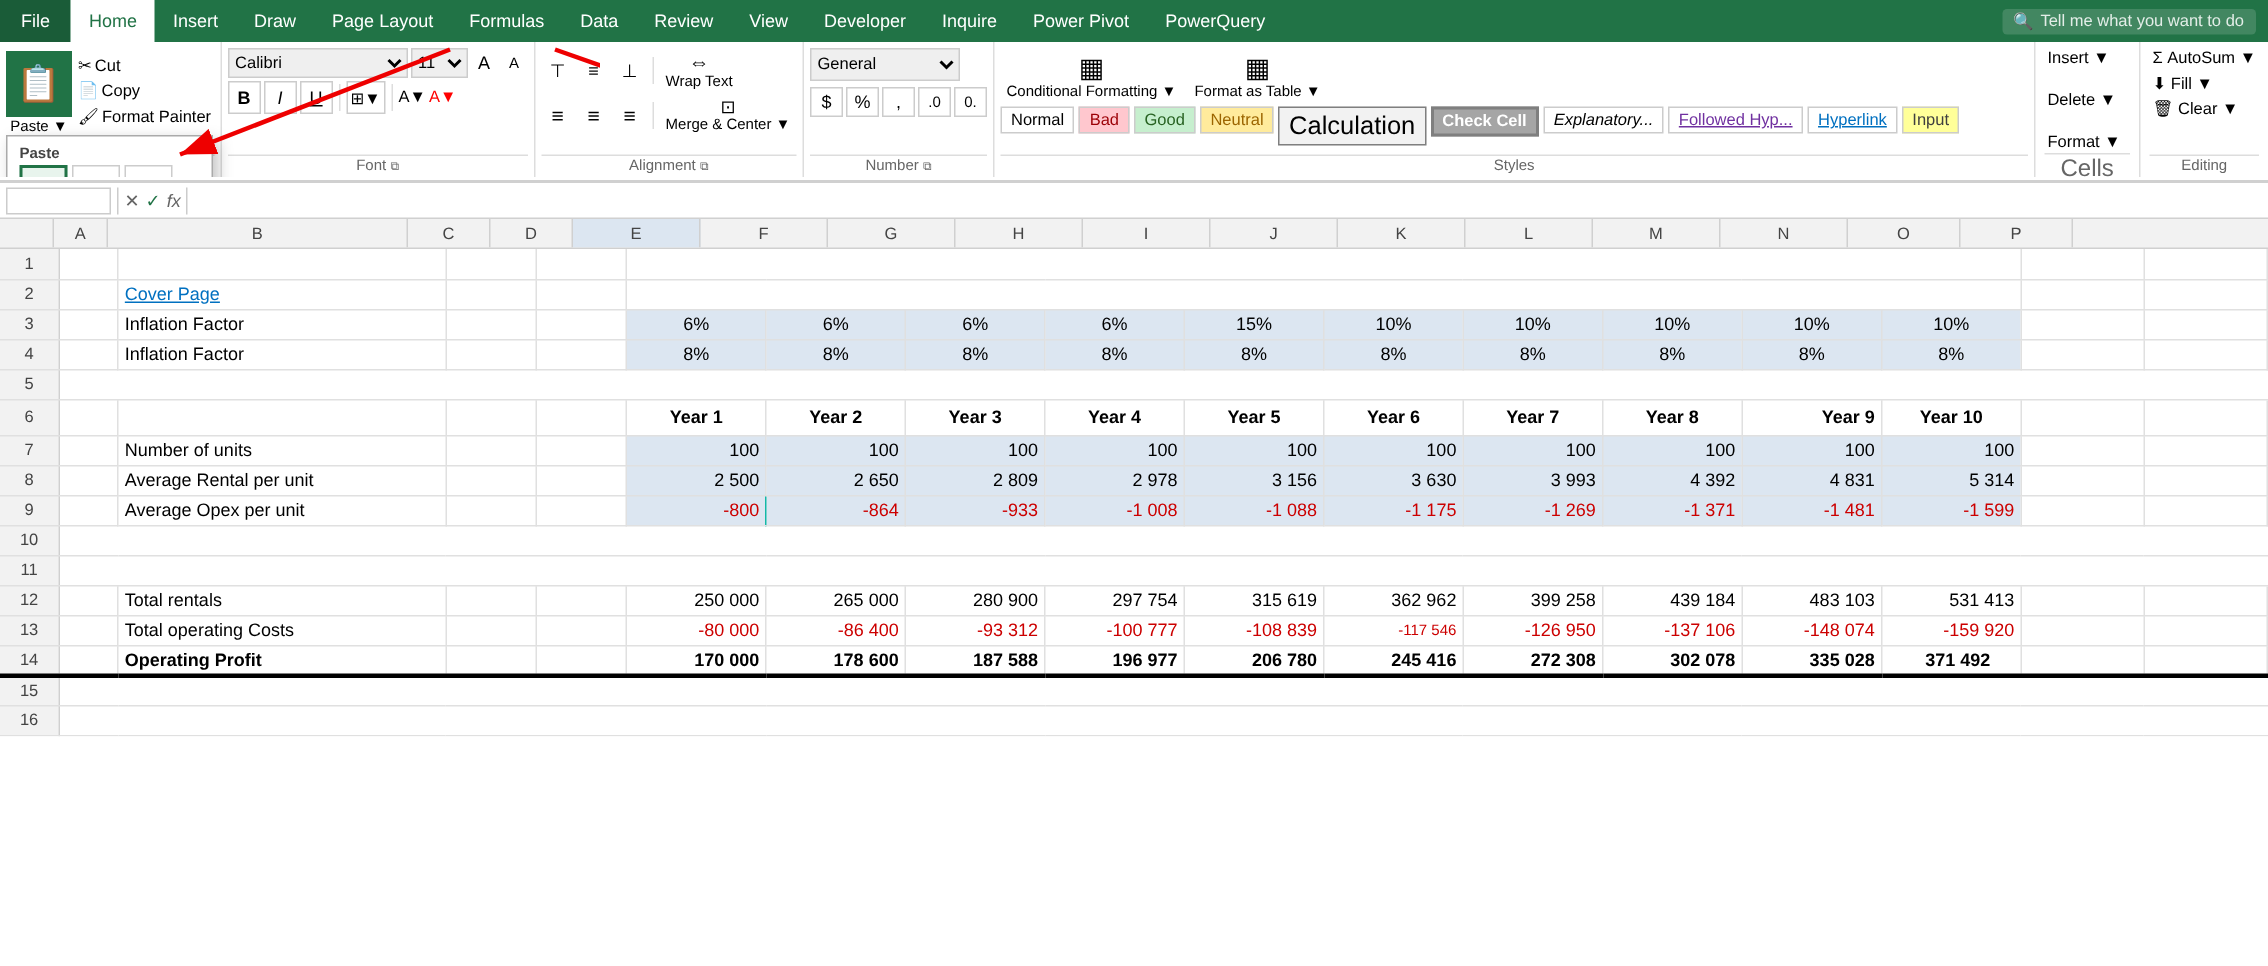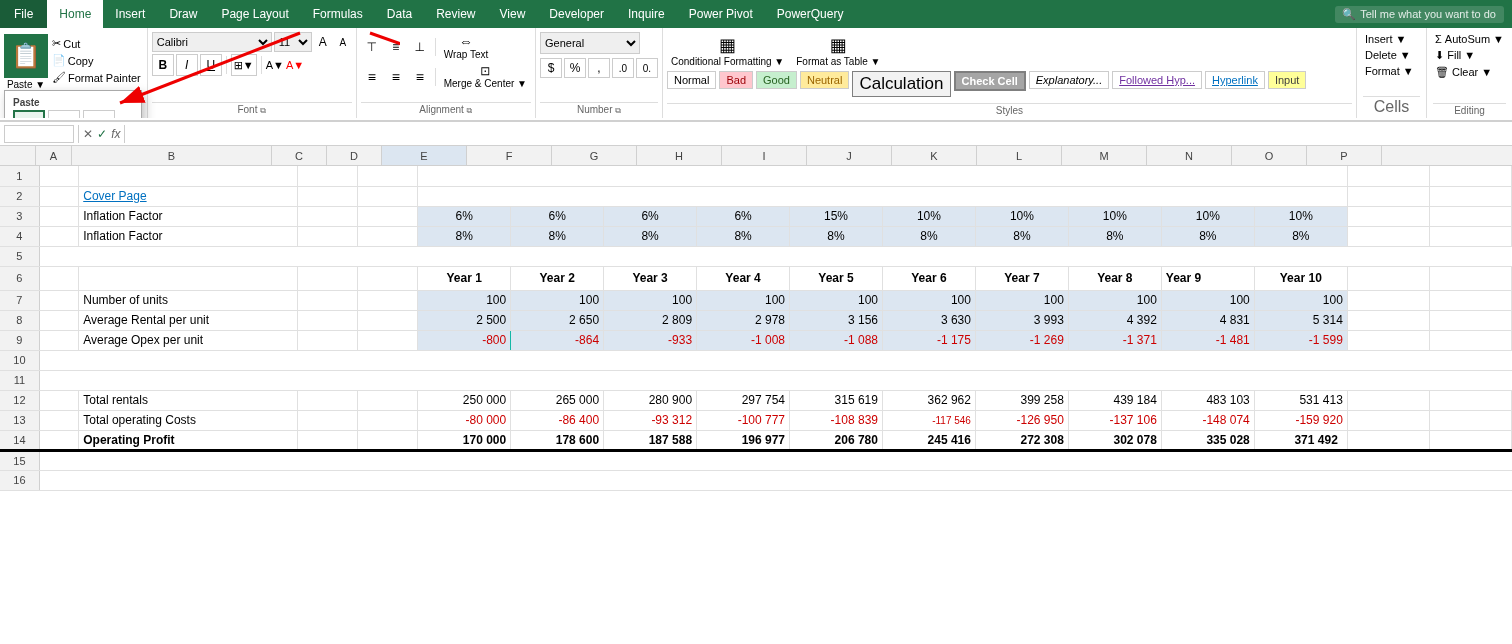--- a/index.html
+++ b/index.html
@@ -160,21 +160,21 @@
           <div style="padding:2px 6px;font-size:11px;border:1px solid #ccc;cursor:pointer;font-style:italic;">Explanatory...</div>
           <div style="padding:2px 6px;font-size:11px;border:1px solid #ccc;cursor:pointer;color:#7030a0;text-decoration:underline;">Followed Hyp...</div>
           <div style="padding:2px 6px;font-size:11px;border:1px solid #ccc;cursor:pointer;color:#0070c0;text-decoration:underline;">Hyperlink</div>
           <div style="padding:2px 6px;font-size:11px;border:1px solid #ccc;cursor:pointer;background:#ffff99;color:#3f3f3f;">Input</div>
         </div>
       </div>
       <div style="font-size:10px;color:#666;text-align:center;border-top:1px solid #ddd;padding-top:1px;">Styles</div>
     </div>
 
     <div style="display:flex; flex-direction:column; border-right:1px solid #ddd; padding:4px 6px 2px; min-width:70px;">
-      <div style="flex:1; display:flex; flex-direction:column; gap:2px;">
+      <div style="flex:1; display:flex; flex-direction:column; gap:14px;">
         <div style="font-size:11px;cursor:pointer;padding:1px 2px;">Insert ▼</div>
         <div style="font-size:11px;cursor:pointer;padding:1px 2px;">Delete ▼</div>
         <div style="font-size:11px;cursor:pointer;padding:1px 2px;">Format ▼</div>
       </div>
       <div style="font-size:16px;color:#666;text-align:center;border-top:1px solid #ddd;padding-top:1px;">Cells</div>
     </div>
 
     <div style="display:flex; flex-direction:column; padding:4px 6px 2px; min-width:80px;">
       <div style="flex:1; display:flex; flex-direction:column; gap:2px;">
         <div style="font-size:11px;cursor:pointer;padding:1px 2px;">Σ AutoSum ▼</div>
@@ -327,21 +327,21 @@
       <td style="border-right:1px solid #e0e0e0;border-bottom:1px solid #e0e0e0;"></td>
       <td style="border-right:1px solid #e0e0e0;border-bottom:1px solid #e0e0e0;"></td>
       <td style="border-right:1px solid #e0e0e0;border-bottom:1px solid #e0e0e0;font-size:12px;padding:0 4px;text-align:center;font-weight:bold;">Year 1</td>
       <td style="border-right:1px solid #e0e0e0;border-bottom:1px solid #e0e0e0;font-size:12px;padding:0 4px;text-align:center;font-weight:bold;">Year 2</td>
       <td style="border-right:1px solid #e0e0e0;border-bottom:1px solid #e0e0e0;font-size:12px;padding:0 4px;text-align:center;font-weight:bold;">Year 3</td>
       <td style="border-right:1px solid #e0e0e0;border-bottom:1px solid #e0e0e0;font-size:12px;padding:0 4px;text-align:center;font-weight:bold;">Year 4</td>
       <td style="border-right:1px solid #e0e0e0;border-bottom:1px solid #e0e0e0;font-size:12px;padding:0 4px;text-align:center;font-weight:bold;">Year 5</td>
       <td style="border-right:1px solid #e0e0e0;border-bottom:1px solid #e0e0e0;font-size:12px;padding:0 4px;text-align:center;font-weight:bold;">Year 6</td>
       <td style="border-right:1px solid #e0e0e0;border-bottom:1px solid #e0e0e0;font-size:12px;padding:0 4px;text-align:center;font-weight:bold;">Year 7</td>
       <td style="border-right:1px solid #e0e0e0;border-bottom:1px solid #e0e0e0;font-size:12px;padding:0 4px;text-align:center;font-weight:bold;">Year 8</td>
-      <td style="border-right:1px solid #e0e0e0;border-bottom:1px solid #e0e0e0;font-size:12px;padding:0 4px;text-align:left;font-weight:bold;">Year 9</td>
+      <td style="border-right:1px solid #e0e0e0;border-bottom:1px solid #e0e0e0;font-size:12px;padding:0 4px;text-align:right;font-weight:bold;">Year 9</td>
       <td style="border-right:1px solid #e0e0e0;border-bottom:1px solid #e0e0e0;font-size:12px;padding:0 4px;text-align:center;font-weight:bold;">Year 10</td>
       <td style="border-right:1px solid #e0e0e0;border-bottom:1px solid #e0e0e0;"></td>
       <td style="border-right:1px solid #e0e0e0;border-bottom:1px solid #e0e0e0;"></td>
     </tr>
 
     <tr style="height:20px;">
       <td style="background:#f2f2f2;border-right:1px solid #d0d0d0;border-bottom:1px solid #e0e0e0;text-align:center;font-size:11px;color:#444;padding:0 2px;">7</td>
       <td style="border-right:1px solid #e0e0e0;border-bottom:1px solid #e0e0e0;"></td>
       <td style="border-right:1px solid #e0e0e0;border-bottom:1px solid #e0e0e0;font-size:12px;padding:0 4px;">Number of units</td>
       <td style="border-right:1px solid #e0e0e0;border-bottom:1px solid #e0e0e0;"></td>
@@ -458,21 +458,21 @@
       <td style="border-right:1px solid #e0e0e0;border-bottom:3px solid #000;"></td>
       <td style="border-right:1px solid #e0e0e0;border-bottom:3px solid #000;font-size:12px;padding:0 4px;text-align:right;font-weight:bold;">170 000</td>
       <td style="border-right:1px solid #e0e0e0;border-bottom:3px solid #000;font-size:12px;padding:0 4px;text-align:right;font-weight:bold;">178 600</td>
       <td style="border-right:1px solid #e0e0e0;border-bottom:3px solid #000;font-size:12px;padding:0 4px;text-align:right;font-weight:bold;">187 588</td>
       <td style="border-right:1px solid #e0e0e0;border-bottom:3px solid #000;font-size:12px;padding:0 4px;text-align:right;font-weight:bold;">196 977</td>
       <td style="border-right:1px solid #e0e0e0;border-bottom:3px solid #000;font-size:12px;padding:0 4px;text-align:right;font-weight:bold;">206 780</td>
       <td style="border-right:1px solid #e0e0e0;border-bottom:3px solid #000;font-size:12px;padding:0 4px;text-align:right;font-weight:bold;">245 416</td>
       <td style="border-right:1px solid #e0e0e0;border-bottom:3px solid #000;font-size:12px;padding:0 4px;text-align:right;font-weight:bold;">272 308</td>
       <td style="border-right:1px solid #e0e0e0;border-bottom:3px solid #000;font-size:12px;padding:0 4px;text-align:right;font-weight:bold;">302 078</td>
       <td style="border-right:1px solid #e0e0e0;border-bottom:3px solid #000;font-size:12px;padding:0 4px;text-align:right;font-weight:bold;">335 028</td>
-      <td style="border-right:1px solid #e0e0e0;border-bottom:3px solid #000;font-size:12px;padding:0 9px;text-align:right;font-weight:bold;">371 492</td>
+      <td style="border-right:1px solid #e0e0e0;border-bottom:3px solid #000;font-size:12px;padding:0 20px;text-align:right;font-weight:bold;">371 492</td>
       <td style="border-right:1px solid #e0e0e0;border-bottom:3px solid #000;"></td>
       <td style="border-right:1px solid #e0e0e0;border-bottom:3px solid #000;"></td>
     </tr>
 
     <tr style="height:20px;">
       <td style="background:#f2f2f2;border-right:1px solid #d0d0d0;border-bottom:1px solid #e0e0e0;text-align:center;font-size:11px;color:#444;padding:0 2px;">15</td>
       <td colspan="16" style="border-bottom:1px solid #e0e0e0;"></td>
     </tr>
 
     <tr style="height:20px;">

